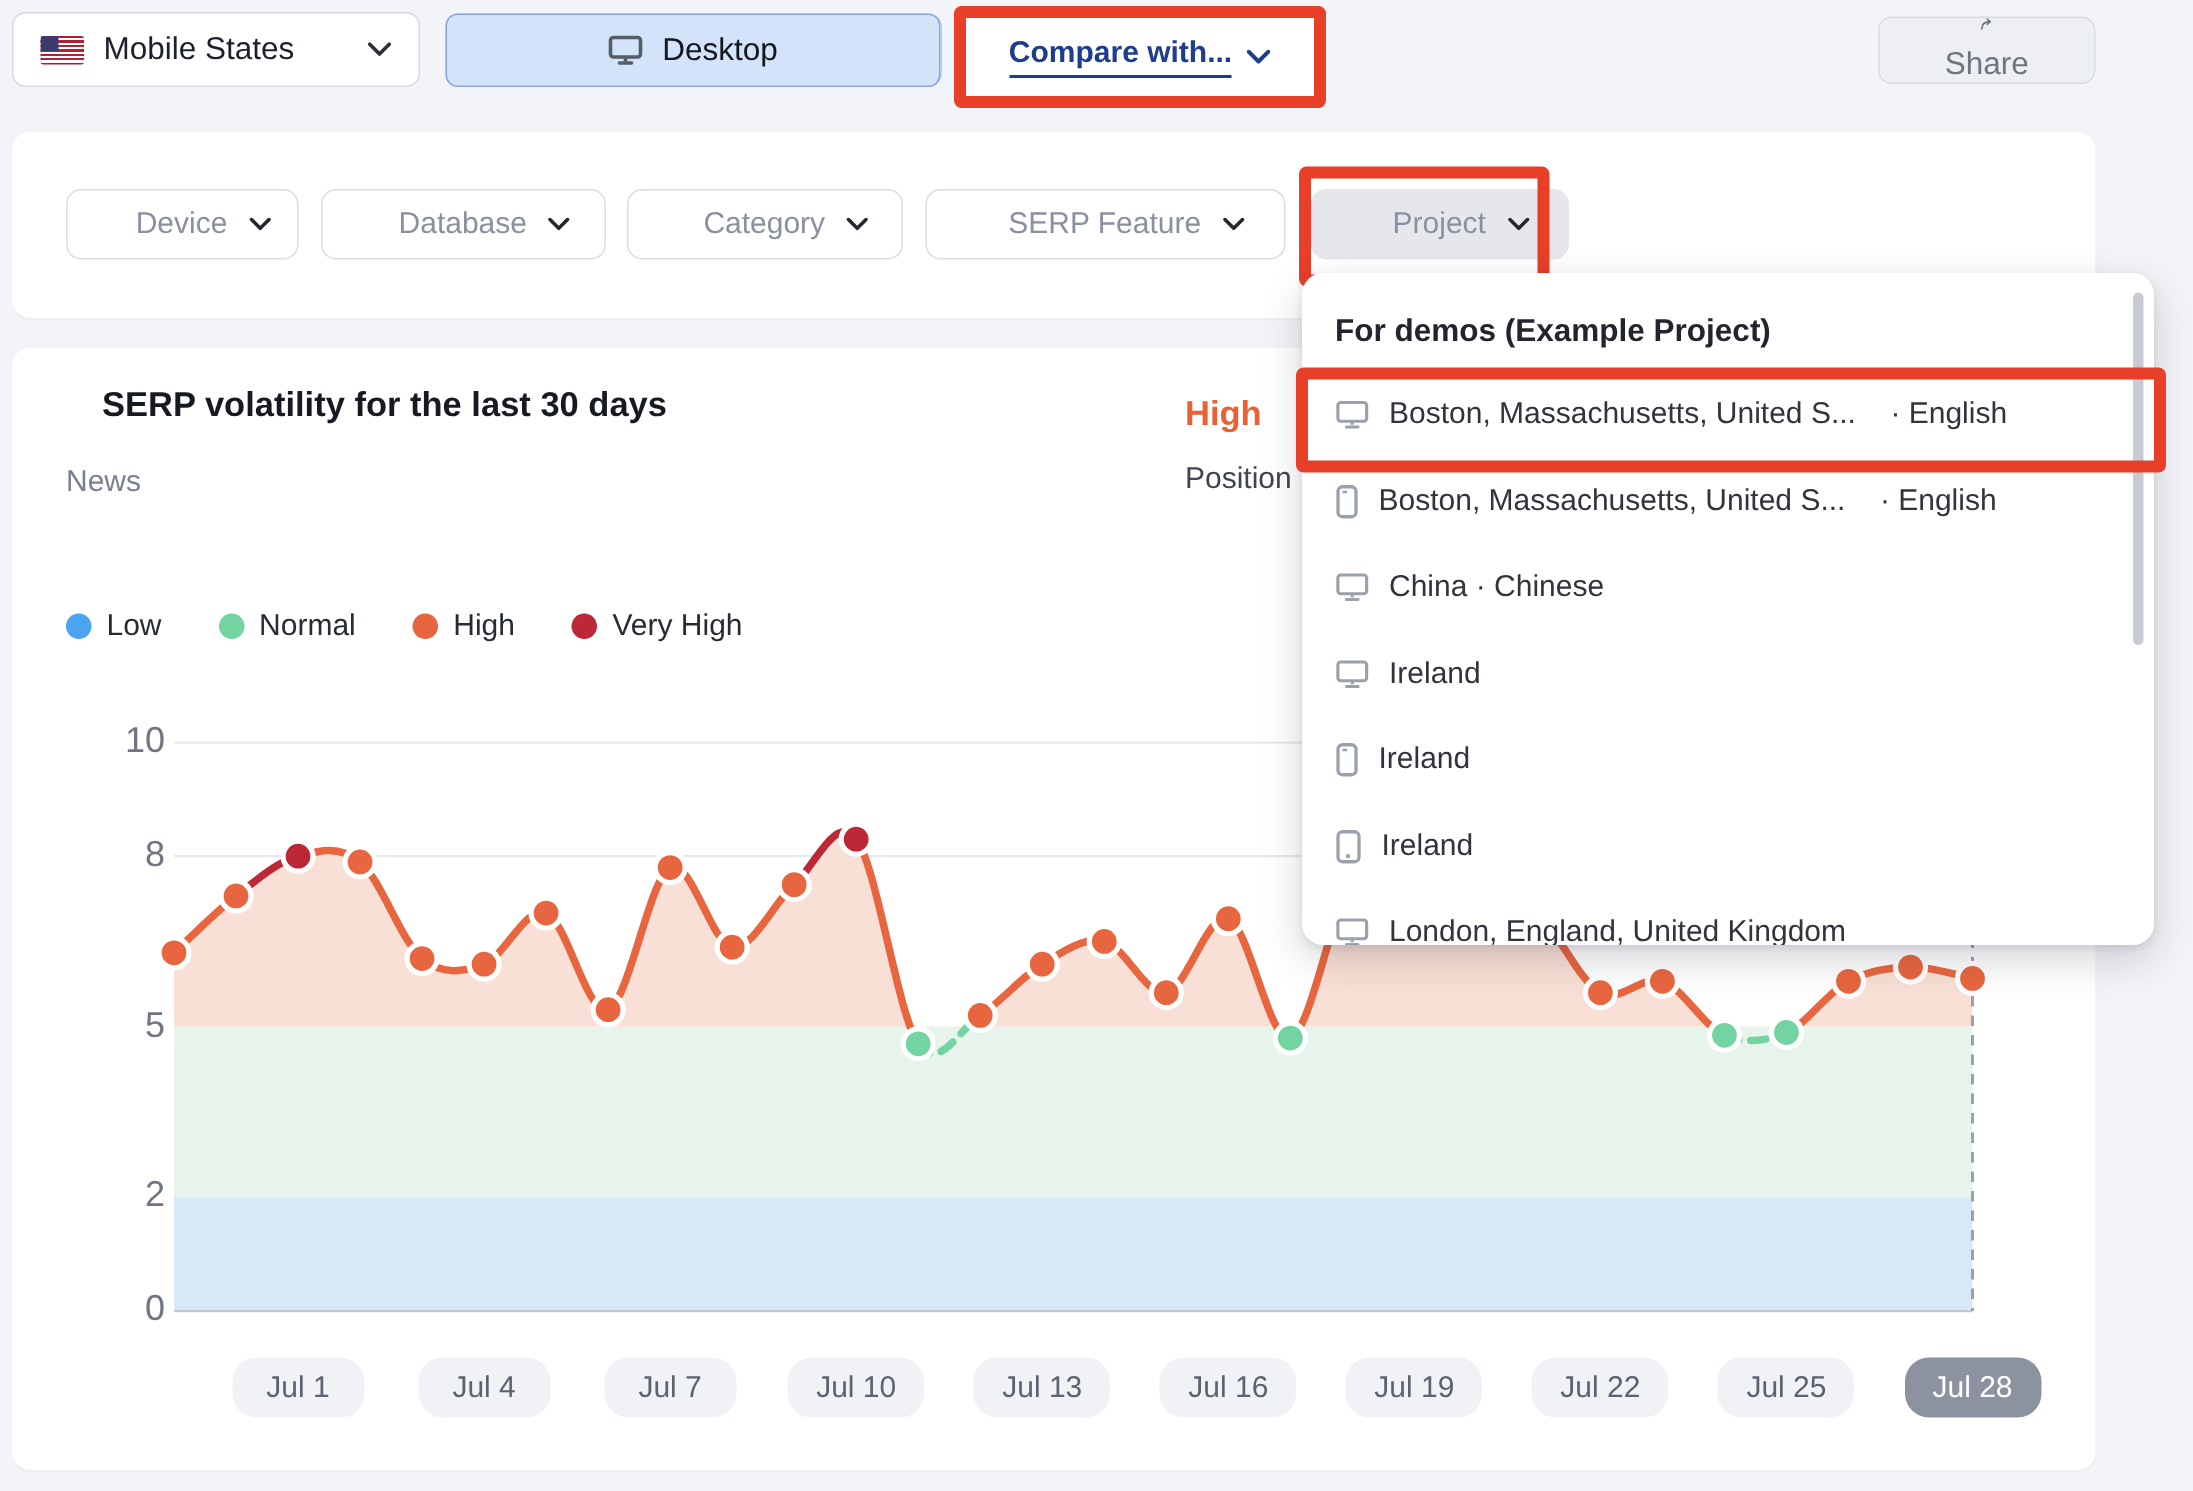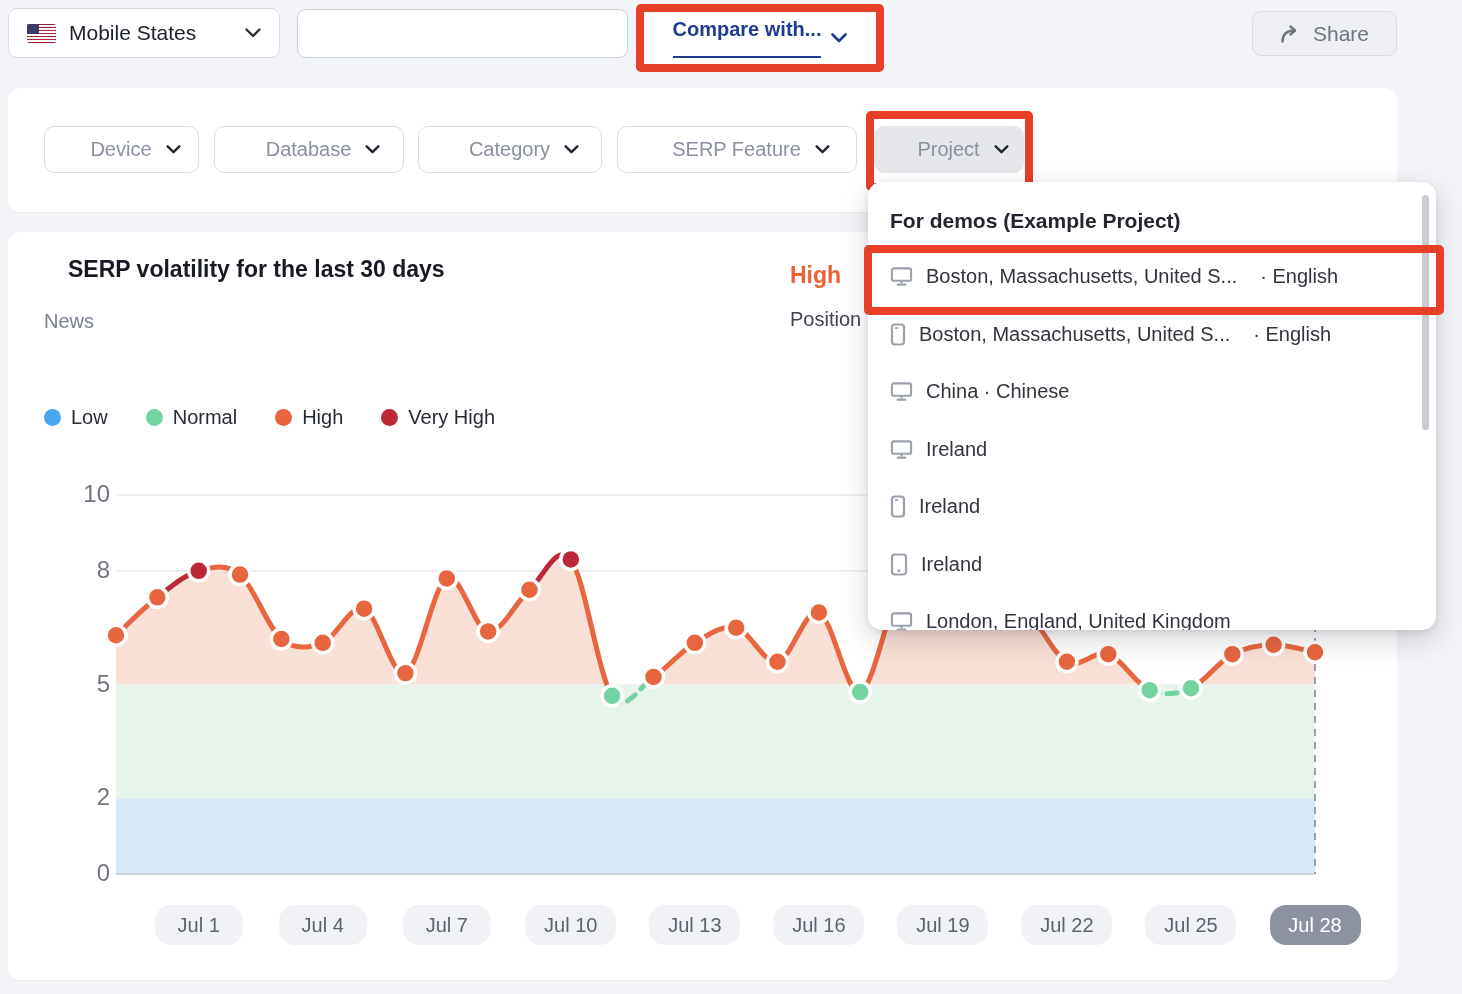--- a/index.html
+++ b/index.html
@@ -15,24 +15,24 @@
     background:repeating-linear-gradient(#b22234 0 1.5px,#fff 1.5px 2.95px); box-shadow:0 0 0 1px rgba(0,0,0,.08) inset; }
   .flag:before { content:""; position:absolute; left:0; top:0; width:12px; height:10px; background:#3c3b6e; }
 
   .segmented { left:297px; top:9px; width:331px; height:49px; background:#fff; border:1px solid #c9cfd8; border-radius:9px; display:flex; }
   .seg { flex:1; display:flex; align-items:center; justify-content:center; gap:12px; font-size:21px; color:#14171f; cursor:pointer; }
   .seg.active { background:#d3e3f9; border:1px solid #84a7e6; border-radius:8px; margin:-1px 0 -1px -1px; }
 
   .redbox { border:8px solid #e73f28; border-radius:5px; }
   #compare-box { left:636px; top:4px; width:248px; height:68px; background:#fff; z-index:45;
     display:flex; align-items:center; justify-content:center; gap:10px; }
-  #compare-link { font-size:20px; font-weight:700; color:#1e3d8f; border-bottom:2px solid #1e3d8f; padding-bottom:15px; cursor:pointer; }
+  #compare-link { font-size:20px; font-weight:700; color:#1e3d8f; border-bottom:2px solid #1e3d8f; padding-bottom:3px; cursor:pointer; }
 
   .share-btn { left:1252px; top:11px; width:145px; height:45px; background:#edeff2; border:1px solid #d9dce1; border-radius:9px;
-    display:flex; align-items:center; justify-content:center; gap:11px; font-size:21px; color:#6e7480; cursor:pointer; }
+    display:flex; align-items:center; justify-content:center; gap:11px; font-size:21px; color:#6e7480; cursor:pointer;flex-direction:column; }
 
   
   .card { background:#fff; border-radius:12px; box-shadow:0 1px 2px rgba(20,25,40,.04); }
   #filter-card { left:8px; top:88px; width:1389px; height:124px; }
   #main-card  { left:8px; top:232px; width:1389px; height:748px; }
 
   .pill { position:absolute; top:38px; height:47px; border:1px solid #d9dce2; border-radius:10px; background:#fff;
     display:flex; align-items:center; justify-content:center; gap:14px; font-size:20px; color:#8a90a0; cursor:pointer;padding-left:28px; }
   .pill.active { background:#e5e7eb; border-color:#e5e7eb; }
 
@@ -75,20 +75,28 @@
 
 <div class="abs country-btn">
   <span class="flag"></span>
   <span class="lbl">Mobile States</span>
   <svg width="16" height="10" viewBox="0 0 16 10">
     <polyline points="1.5,1.5 8,8 14.5,1.5" fill="none" stroke="#2b2f3a" stroke-width="2.4" stroke-linecap="round" stroke-linejoin="round"></polyline>
   </svg>
 </div>
 
 <div class="abs segmented">
+  <div class="seg active">
+    <svg width="24" height="21" viewBox="0 0 24 21">
+      <rect x="2" y="2" width="20" height="13" rx="2" fill="none" stroke="#565d68" stroke-width="2.4"></rect>
+      <line x1="12" y1="15" x2="12" y2="18" stroke="#565d68" stroke-width="2.4"></line>
+      <line x1="8" y1="19" x2="16" y2="19" stroke="#565d68" stroke-width="2.4" stroke-linecap="round"></line>
+    </svg>
+    <span>Desktop</span>
+  </div>
 </div>
 
 <div class="abs redbox" id="compare-box">
   <span id="compare-link">Compare with...</span>
   <svg width="16" height="10" viewBox="0 0 16 10">
     <polyline points="1.5,1.5 8,8 14.5,1.5" fill="none" stroke="#1e3d8f" stroke-width="2.6" stroke-linecap="round" stroke-linejoin="round"></polyline>
   </svg>
 </div>
 
 <div class="abs share-btn">
@@ -117,21 +125,21 @@
     <svg width="15" height="9" viewBox="0 0 16 10">
         <polyline points="1.5,1.5 8,8 14.5,1.5" fill="none" stroke="#23262e" stroke-width="2.6" stroke-linecap="round" stroke-linejoin="round"></polyline>
       </svg>
   </div>
   <div class="pill" style="left:609px; width:240px;">
     <span>SERP Feature</span>
     <svg width="15" height="9" viewBox="0 0 16 10">
         <polyline points="1.5,1.5 8,8 14.5,1.5" fill="none" stroke="#23262e" stroke-width="2.6" stroke-linecap="round" stroke-linejoin="round"></polyline>
       </svg>
   </div>
-  <div class="pill active" style="left:866px; width:150px;text-align:center;">
+  <div class="pill active" style="left:866px; width:172px;text-align:center;">
     <span>Project</span>
     <svg width="15" height="9" viewBox="0 0 16 10">
         <polyline points="1.5,1.5 8,8 14.5,1.5" fill="none" stroke="#23262e" stroke-width="2.6" stroke-linecap="round" stroke-linejoin="round"></polyline>
       </svg>
   </div>
 </div>
 <div class="abs redbox" id="project-redbox"></div>
 
 <div class="abs card" id="main-card">
   <div class="abs" id="chart-title">SERP volatility for the last 30 days</div>

